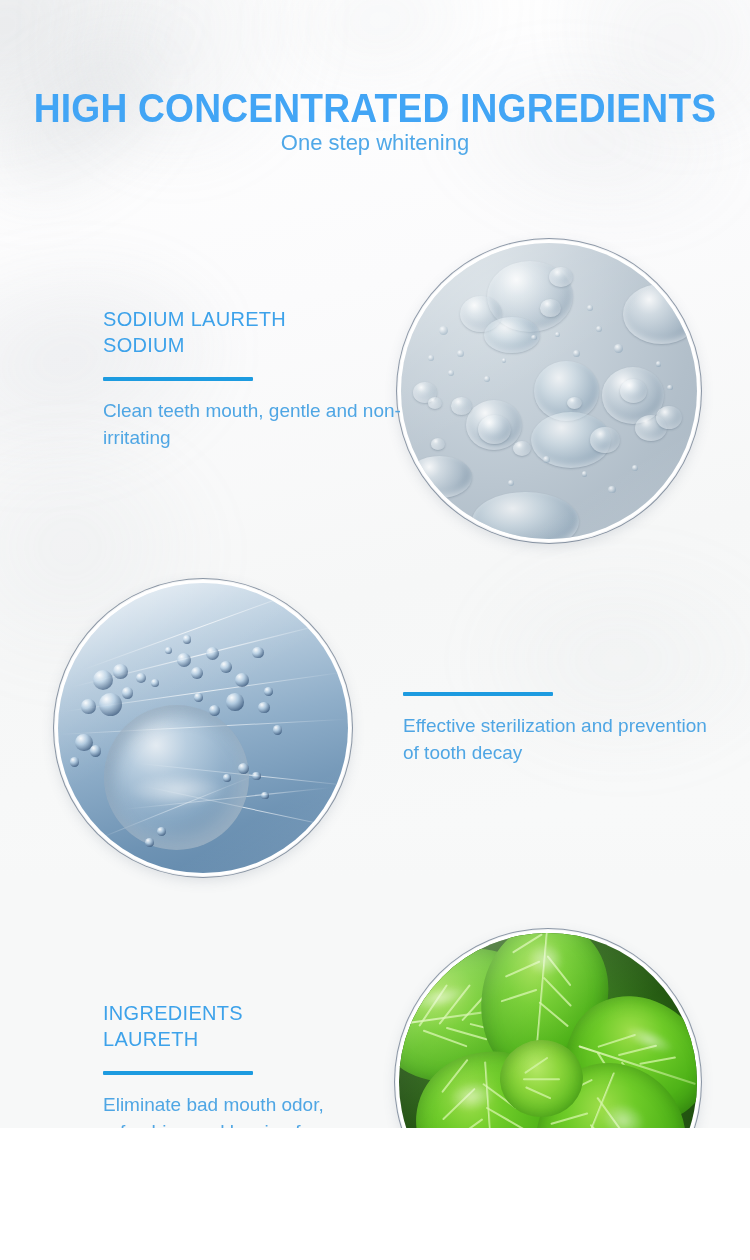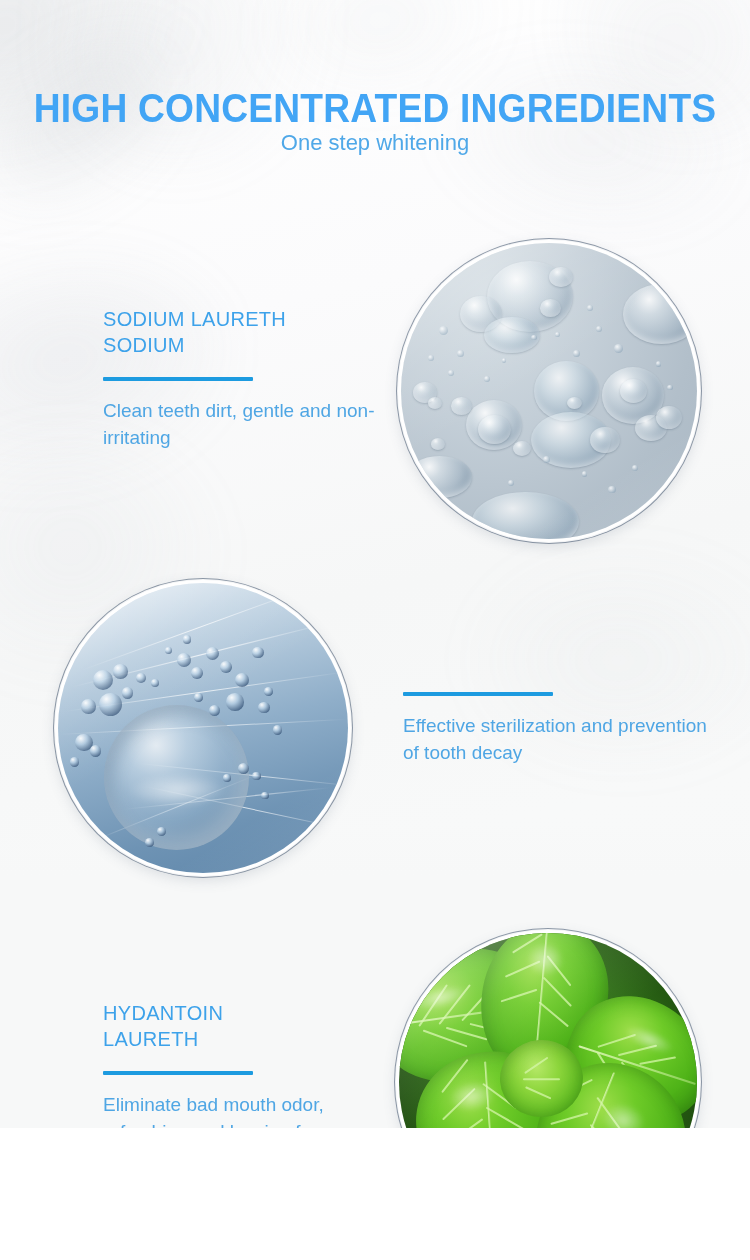--- a/index.html
+++ b/index.html
@@ -409,30 +409,30 @@
       <div class="circ-gloss"></div>
     </div>
   </div>
 
   <div class="block" id="block-1">
     <div class="name">
       <span>SODIUM LAURETH</span><br>
       <span>SODIUM</span>
     </div>
     <div class="rule"></div>
-    <div class="desc">Clean teeth dirt, gentle and non-irritating</div>
+    <div class="desc">Clean teeth mouth, gentle and non-irritating</div>
   </div>
 
   <div class="block" id="block-2">
     <div class="rule"></div>
     <div class="desc">Effective sterilization and prevention of tooth decay</div>
   </div>
 
   <div class="block" id="block-3">
     <div class="name">
-      <span>HYDANTOIN</span><br>
+      <span>INGREDIENTS</span><br>
       <span>LAURETH</span>
     </div>
     <div class="rule"></div>
     <div class="desc">Eliminate bad mouth odor, refreshing and leaving fragrance</div>
   </div>
 
 </div>
 
 </body></html>

